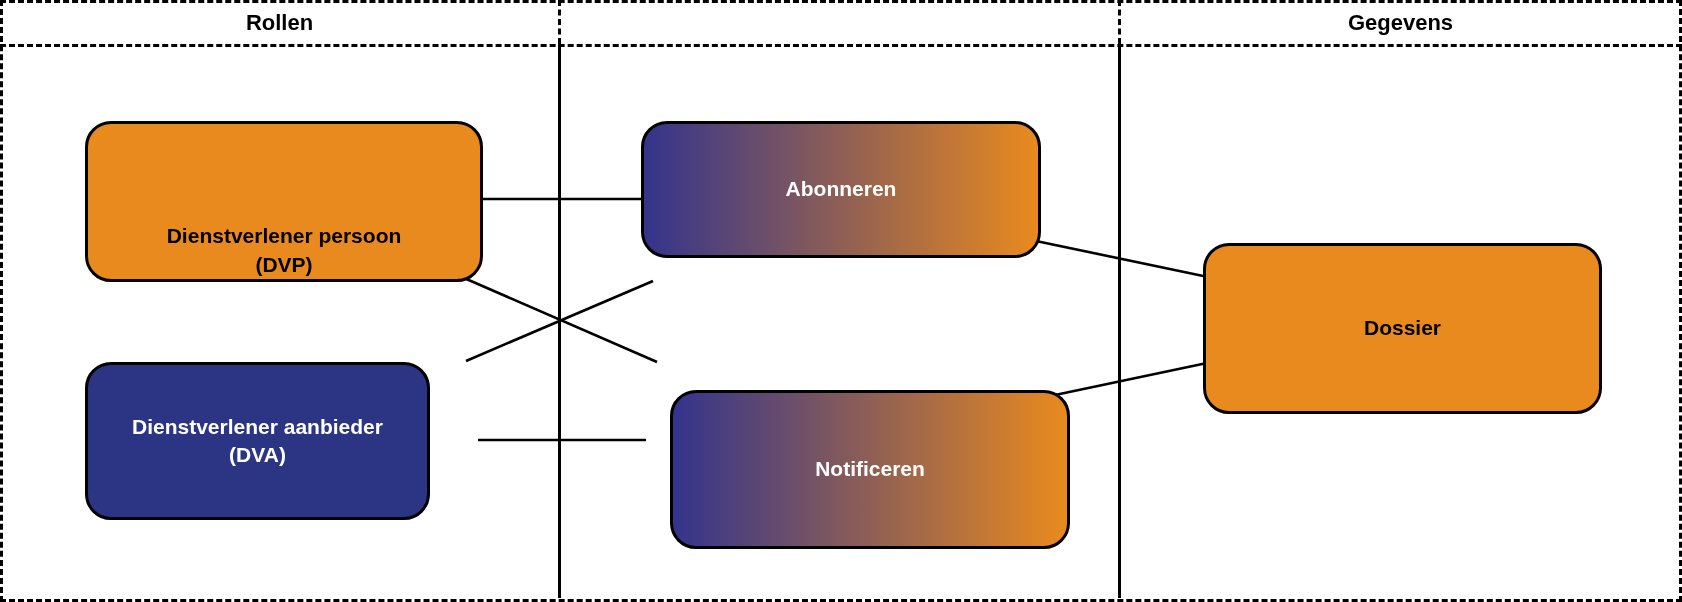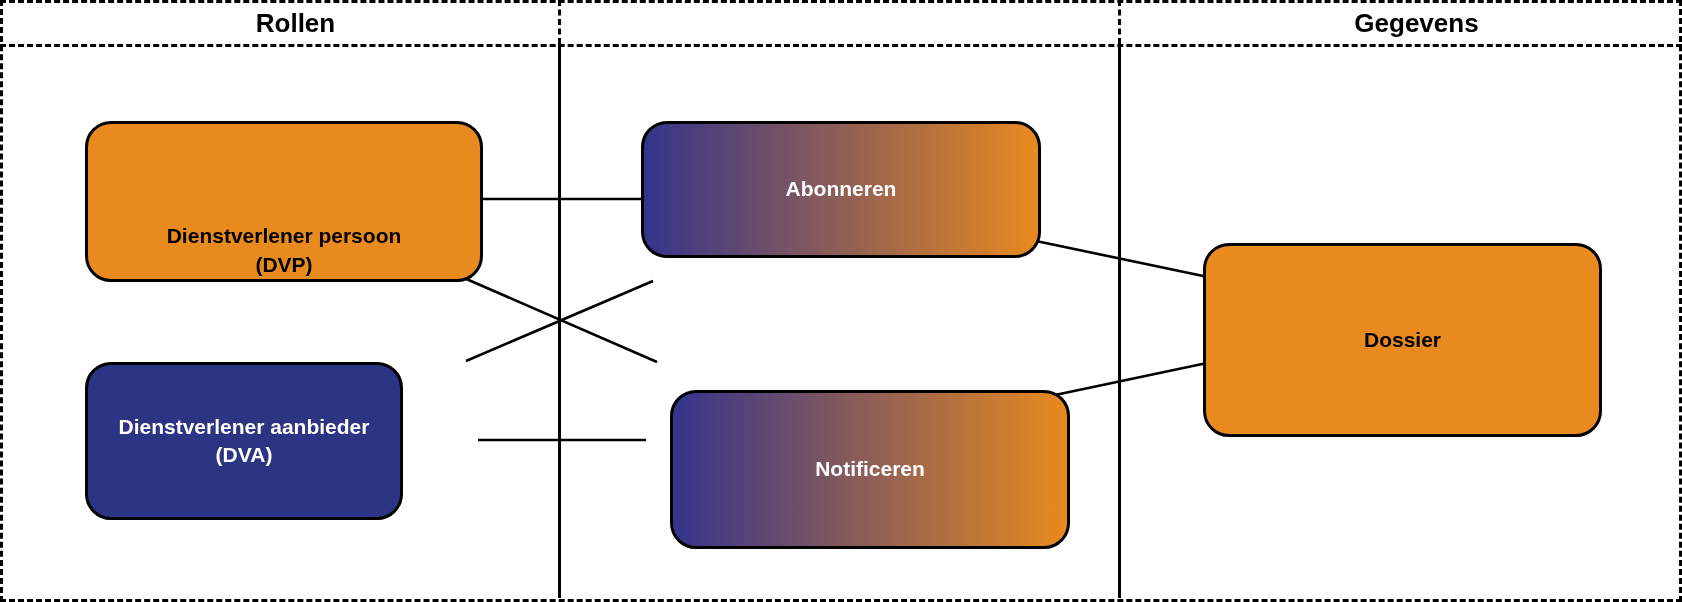--- a/index.html
+++ b/index.html
@@ -49,24 +49,23 @@
     background: #000;
     pointer-events: none;
   }
   .col-header {
     position: absolute;
     top: 4px;
     height: 38px;
     display: flex;
     align-items: center;
     justify-content: center;
-    font-size: 26px;
+    font-size: 22px;
     font-weight: bold;
     color: #000;
-    margin-left: 16px;
   }
   .hdr-rollen   { left: 0;      width: 559px; }
   .hdr-functies { left: 559px;  width: 560px; }
   .hdr-gegevens { left: 1119px; width: 563px; }
 
   svg.connectors {
     position: absolute;
     inset: 0;
     z-index: 1;
     pointer-events: none;
@@ -91,37 +90,37 @@
     font-weight: bold;
     line-height: 1.35;
   }
   .box-dvp {
     left: 85px; top: 121px; width: 398px; height: 161px;
     background: #E98A1E;
     color: #000;
     justify-content: flex-end;
   }
   .box-dva {
-    left: 85px; top: 362px; width: 318px; height: 158px;
+    left: 85px; top: 362px; width: 345px; height: 158px;
     background: #2B3583;
     color: #fff;
   }
   .box-abonneren {
     left: 641px; top: 121px; width: 400px; height: 137px;
     background: linear-gradient(90deg, #34348C 0%, #E98A1E 100%);
     color: #fff;
   }
   .box-notificeren {
     left: 670px; top: 362px; width: 400px; height: 159px;
     background: linear-gradient(90deg, #34348C 0%, #E98A1E 100%);
     color: #fff;
     margin-top: 28px;
   }
   .box-dossier {
-    left: 1203px; top: 243px; width: 399px; height: 194px;
+    left: 1203px; top: 243px; width: 399px; height: 171px;
     background: #E98A1E;
     color: #000;
   }
 </style>
 </head>
 <body>
 
 <div class="canvas">
 
   <svg class="connectors" viewBox="0 0 1682 602">

